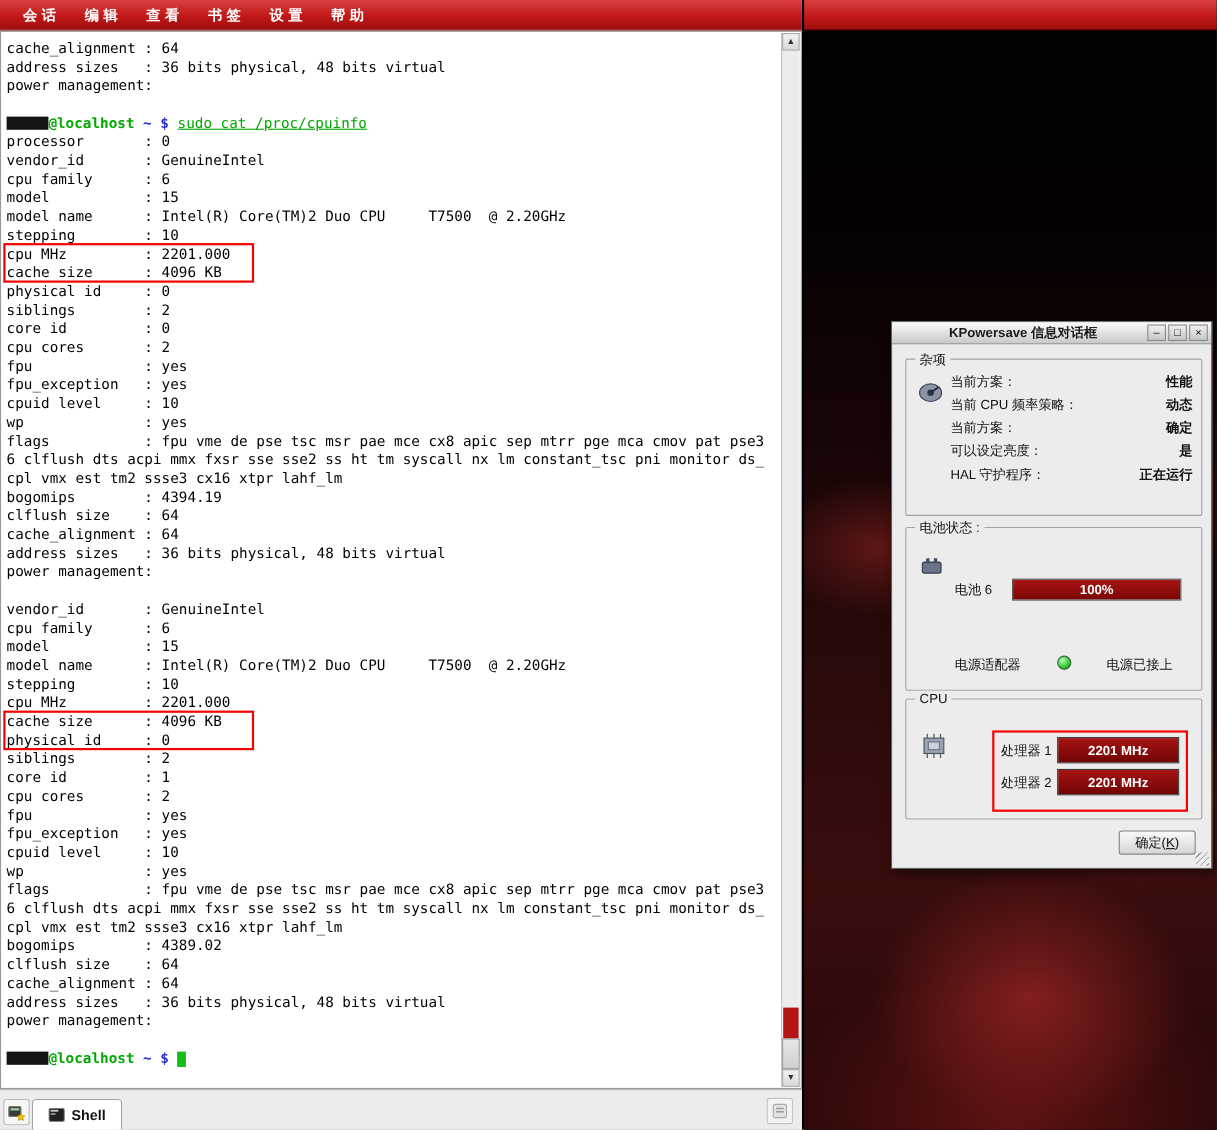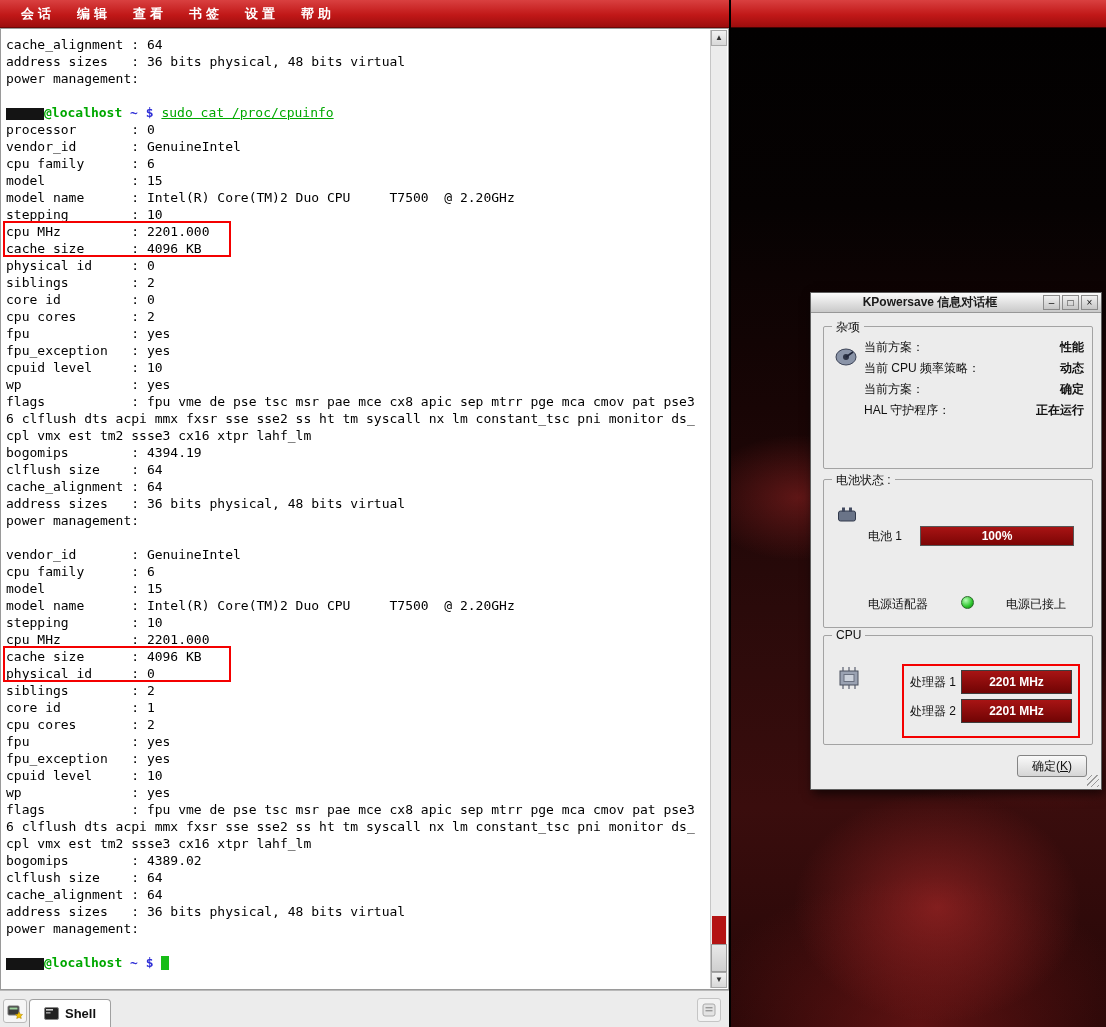--- a/index.html
+++ b/index.html
@@ -255,37 +255,41 @@
             <div class="misc-row">
               <span class="lbl">当前 CPU 频率策略：</span>
               <span class="val">动态</span>
             </div>
 
             <div class="misc-row">
               <span class="lbl">当前方案：</span>
               <span class="val">确定</span>
             </div>
 
+            <div class="misc-row">
+              <span class="lbl">可以设定亮度：</span>
+              <span class="val">是</span>
+            </div>
 
             <div class="misc-row">
               <span class="lbl">HAL 守护程序：</span>
               <span class="val">正在运行</span>
             </div>
           </div>
       </div>
 
       <div class="groupbox gb-batt">
         <span class="legend">电池状态 :</span>
         <svg class="batt-icon" width="22" height="20" viewBox="0 0 22 20">
           <rect x="2.5" y="7" width="17" height="10" rx="2" fill="#6a7488" stroke="#323a4c"></rect>
           <rect x="6" y="3.5" width="3" height="4.5" fill="#434b60"></rect>
           <rect x="13" y="3.5" width="3" height="4.5" fill="#434b60"></rect>
         </svg>
         <div class="batt-row">
-          <span class="batt-label">电池 1</span>
+          <span class="batt-label">电池 6</span>
           <div class="progress">
             <span>100%</span>
           </div>
         </div>
         <div class="adapter-row">
           <span>电源适配器</span>
           <span class="green-dot"></span>
           <span>电源已接上</span>
         </div>
       </div>

